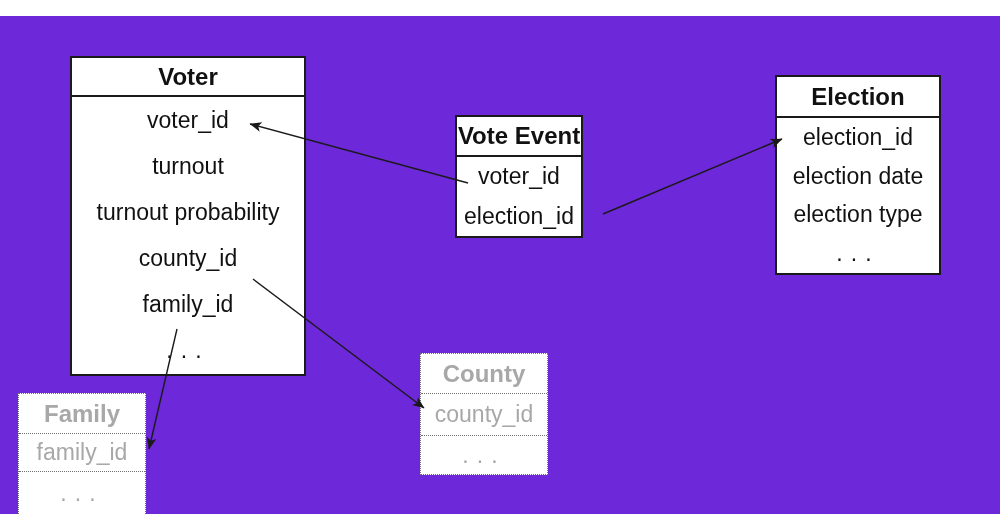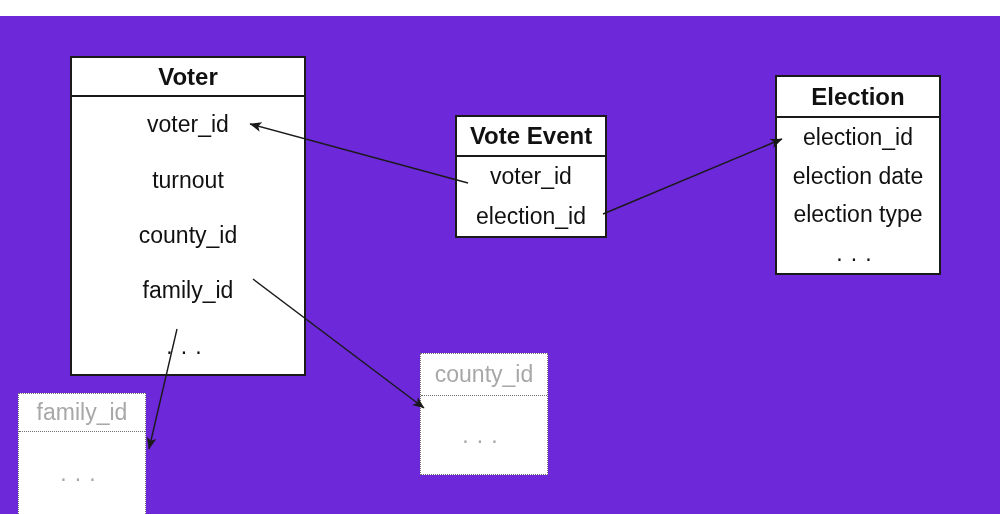--- a/index.html
+++ b/index.html
@@ -58,65 +58,68 @@
     top: 0;
     width: 1000px;
     height: 514px;
     pointer-events: none;
     z-index: 5;
   }
 
   
   #voter-table    { left: 70px;  top: 40px;  width: 236px; height: 320px; }
   #voter-table .title { height: 37px; }
-  #vote-event-table { left: 455px; top: 99px;  width: 152px; height: 123px; }
+  #vote-event-table { left: 455px; top: 99px;  width: 128px; height: 123px; }
   #vote-event-table .title { height: 38px; }
   #election-table { left: 775px; top: 59px;  width: 166px; height: 200px; }
   #election-table .title { height: 39px; }
   #family-table   { left: 18px;  top: 377px; width: 128px; height: 123px; }
   #family-table .title { height: 39px; }
   #family-table .field.fixed { height: 37px; }
   #county-table   { left: 420px; top: 337px; width: 128px; height: 122px; }
   #county-table .title { height: 39px; }
   #county-table .field.fixed { height: 41px; }
 </style>
 </head>
 <body>
 
 <div id="canvas">
 
   <div class="table solid" id="voter-table">
     <div class="title">Voter</div>
     <div class="field">voter_id</div>
     <div class="field">turnout</div>
+    <div class="field">turnout probability</div>
     <div class="field">county_id</div>
     <div class="field">family_id</div>
     <div class="field ellipsis">...</div>
   </div>
 
   <div class="table solid" id="vote-event-table">
     <div class="title">Vote Event</div>
     <div class="field">voter_id</div>
     <div class="field">election_id</div>
   </div>
 
   <div class="table solid" id="election-table">
     <div class="title">Election</div>
     <div class="field">election_id</div>
     <div class="field">election date</div>
     <div class="field">election type</div>
     <div class="field ellipsis">...</div>
   </div>
 
   <div class="table muted" id="family-table">
+    <div class="title">Family</div>
     <div class="field fixed sep">family_id</div>
     <div class="field ellipsis">...</div>
   </div>
 
   <div class="table muted" id="county-table">
+    <div class="title">County</div>
     <div class="field fixed sep">county_id</div>
     <div class="field ellipsis">...</div>
   </div>
 
   <svg id="arrow-layer" viewBox="0 0 1000 514" xmlns="http://www.w3.org/2000/svg">
     <defs>
       <marker id="arrowhead" viewBox="0 0 12 10" refX="11" refY="5" markerWidth="13" markerHeight="11" orient="auto" markerUnits="userSpaceOnUse">
         <path d="M0.5,0.5 L11.5,5 L0.5,9.5 L3.2,5 Z" fill="#1a1a1a"></path>
       </marker>
     </defs>

